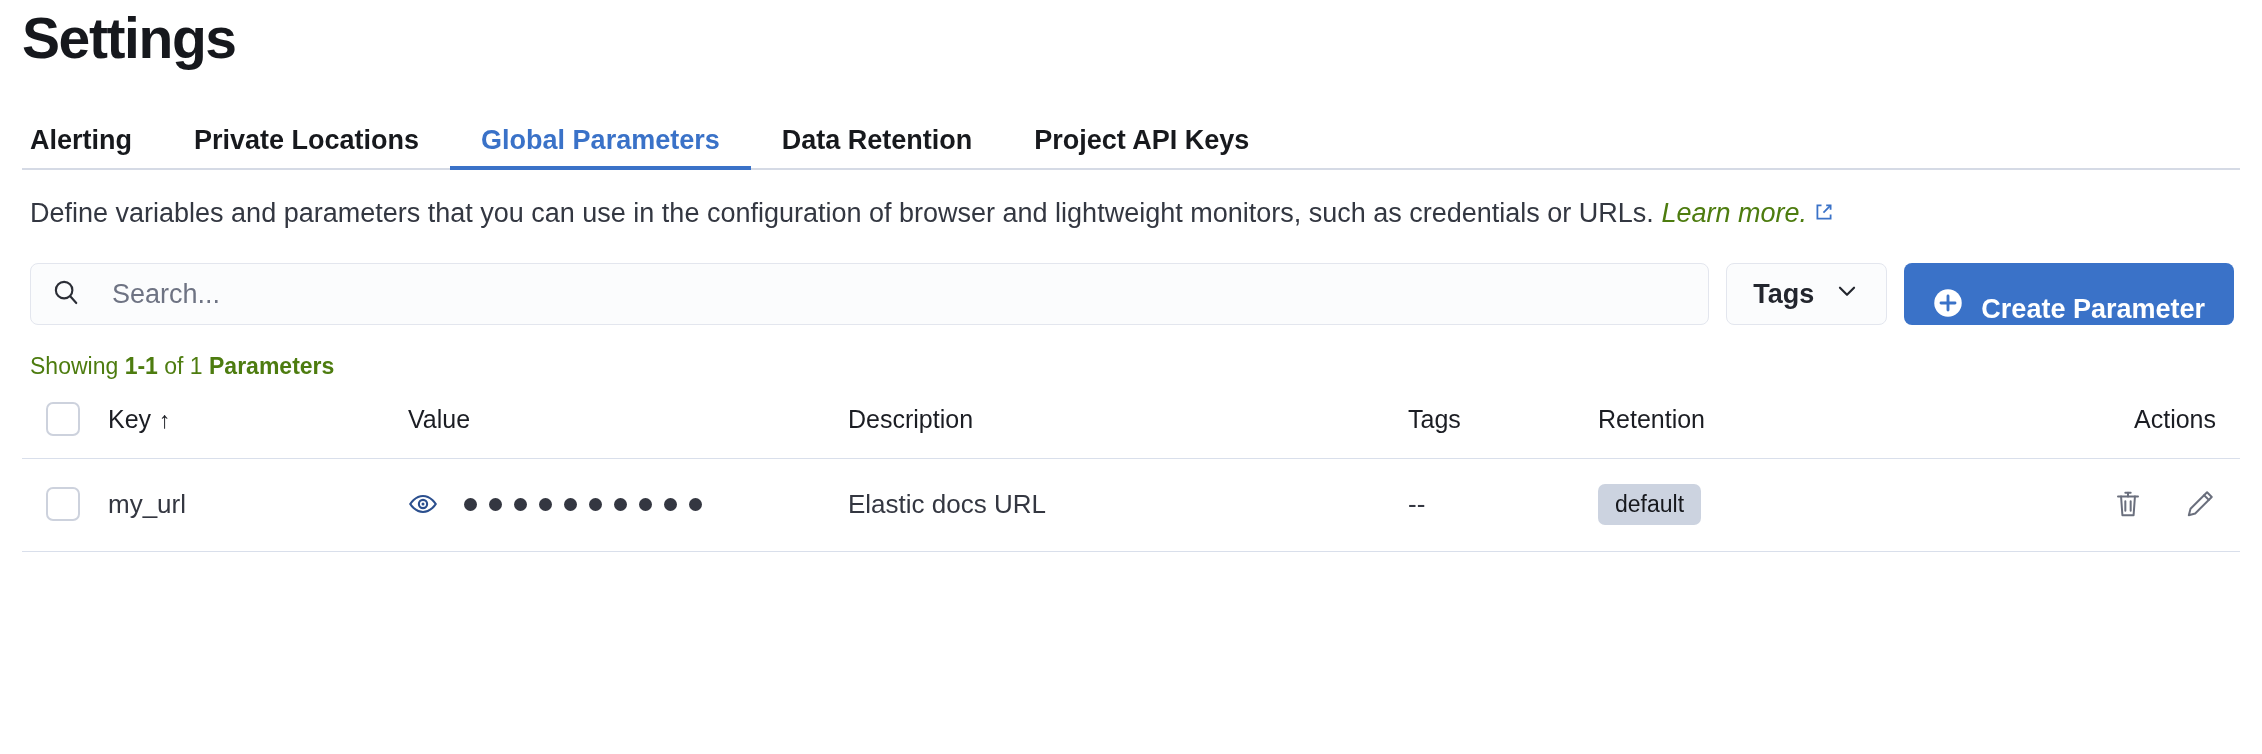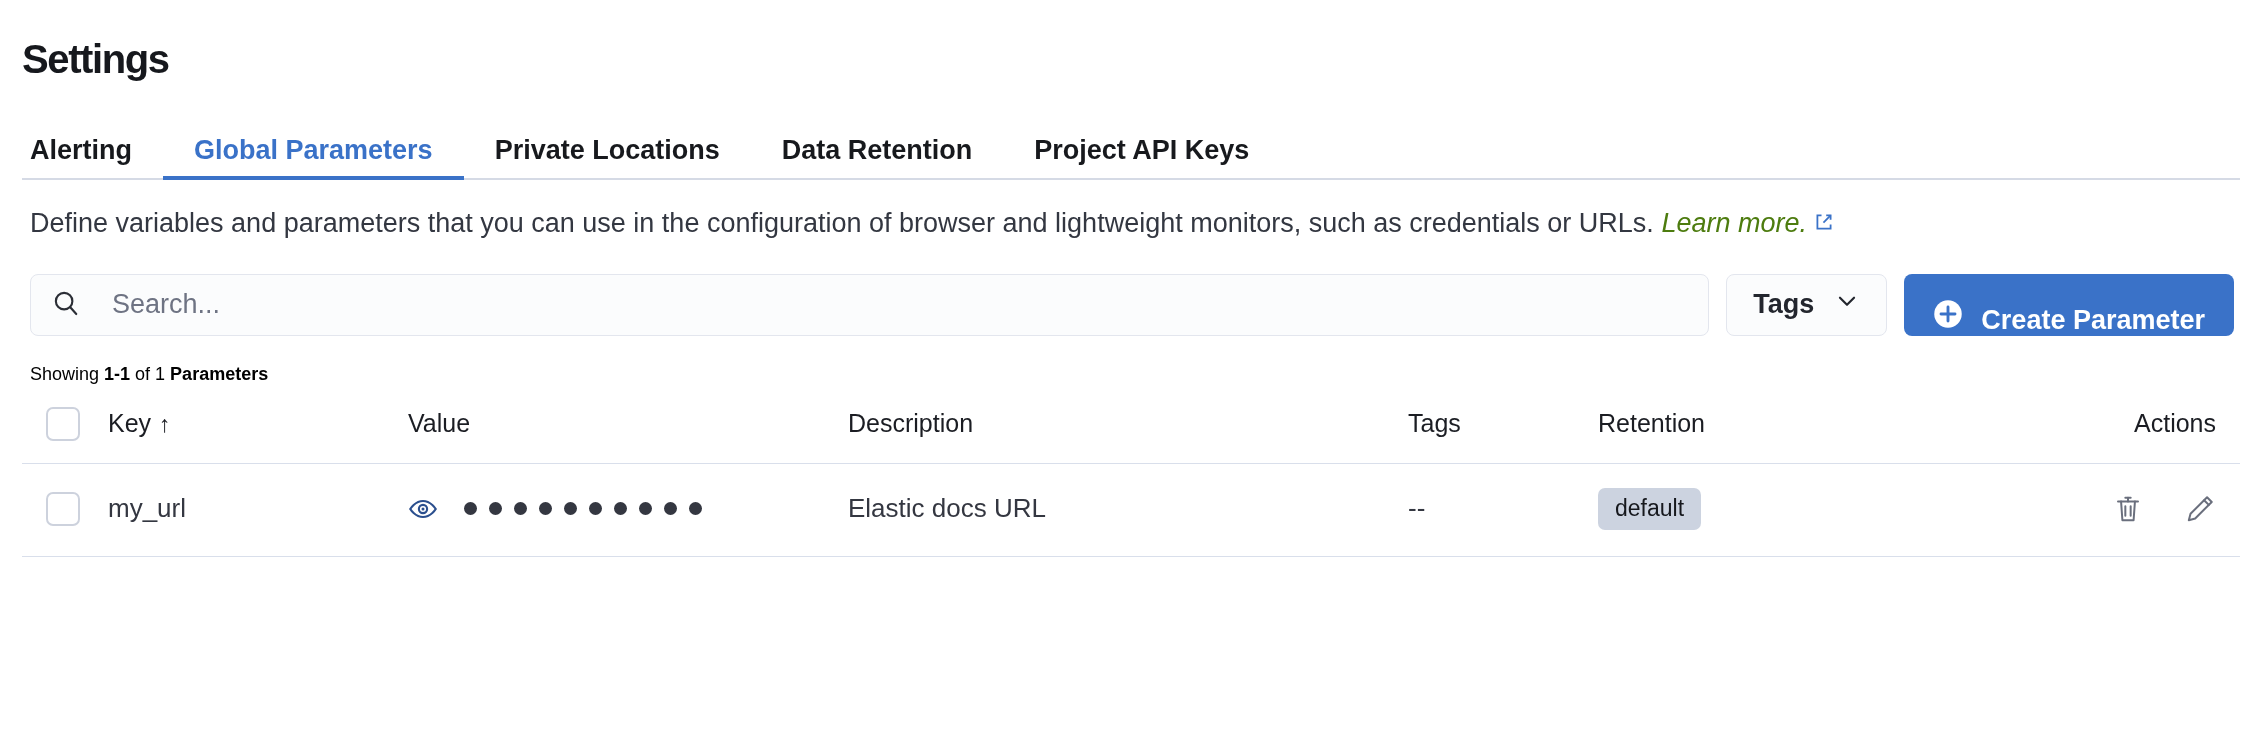--- a/index.html
+++ b/index.html
@@ -17,26 +17,26 @@
   .page {
     position: relative;
     width: 2262px;
     height: 754px;
     box-sizing: border-box;
     padding: 0 22px;
   }
 
   
   .page-title {
-    font-size: 40px;
+    font-size: 57px;
     font-weight: 700;
     letter-spacing: -1.4px;
     color: #16181d;
     margin: 0;
-    padding-top: 36px;
+    padding-top: 6px;
     line-height: 1.15;
   }
 
   
   .tabs {
     display: flex;
     align-items: flex-end;
     gap: 0;
     margin-top: 38px;
     border-bottom: 2px solid #d5dae5;
@@ -139,22 +139,22 @@
     font-weight: 700;
     color: #ffffff;
     cursor: pointer;
     white-space: nowrap;
   }
 
   
   .showing {
     margin-top: 28px;
     padding-left: 8px;
-    font-size: 18px;
-    color: #000000;
+    font-size: 23px;
+    color: #4d7c0f;
   }
   .showing b { font-weight: 700; }
 
   
   table.params {
     width: 100%;
     border-collapse: collapse;
     margin-top: 14px;
     table-layout: fixed;
   }
@@ -238,25 +238,25 @@
 <body>
 
 <div class="page">
 
   <h1 class="page-title">Settings</h1>
 
   <div class="tabs">
     <div class="tab">
       <span>Alerting</span>
     </div>
+    <div class="tab">
+      <span>Private Locations</span>
+    </div>
     <div class="tab active">
       <span>Global Parameters</span>
-    </div>
-    <div class="tab">
-      <span>Private Locations</span>
     </div>
     <div class="tab">
       <span>Data Retention</span>
     </div>
     <div class="tab">
       <span>Project API Keys</span>
     </div>
   </div>
 
   <div class="description">

